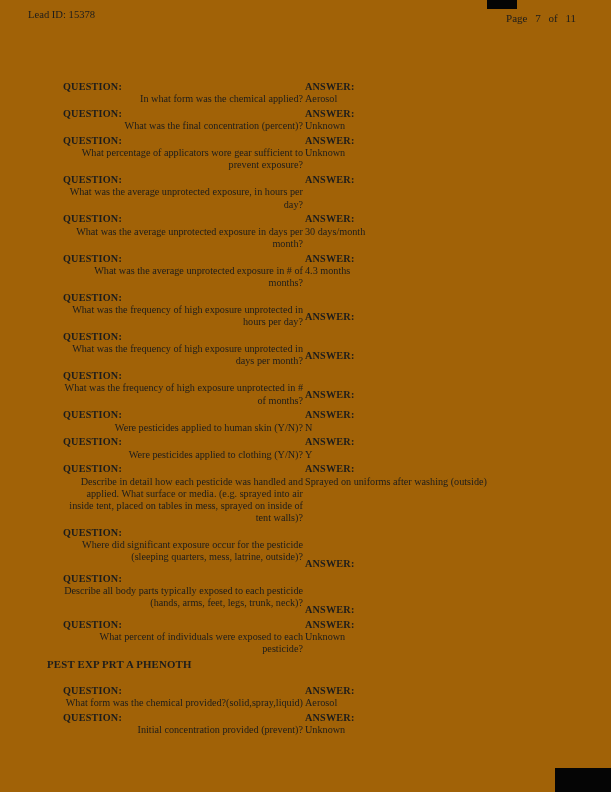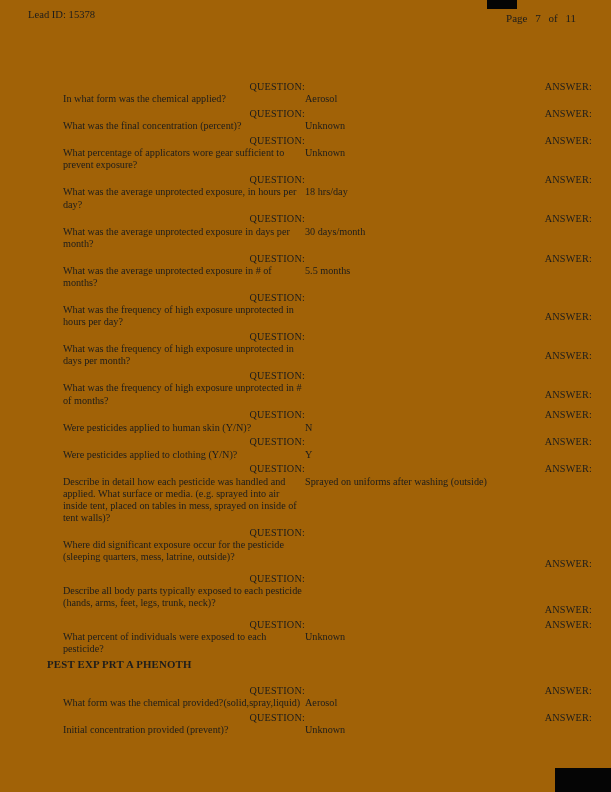--- a/index.html
+++ b/index.html
@@ -35,22 +35,22 @@
     position: absolute; left: 47px; top: 81px; width: 545px;
   }
   .qa-row {
     display: grid;
     grid-template-columns: 242px 1fr;
     padding-left: 16px;
     margin-bottom: 2.6px;
     font-size: 10.2px;
     line-height: 12.2px;
   }
-  .q-text { width: 240px; }
-  .label { font-weight: normal; letter-spacing: 0.2px; text-align: right; }
+  .q-text { width: 240px; text-align: right; }
+  .label { font-weight: bold; letter-spacing: 0.2px; }
   .a-col.drop-low { margin-top: 19px; }
   .a-col.drop-bottom { margin-top: 31px; }
   .section-header {
     font-weight: bold;
     font-size: 10.8px;
     line-height: 12.2px;
     margin: 2px 0 15px 0;
     letter-spacing: 0.2px;
   }
 </style>
@@ -95,41 +95,40 @@
           <div class="a-text">Unknown</div>
         </div>
       </div>
       <div class="qa-row">
         <div class="q-col">
           <div class="label q-label">QUESTION:</div>
           <div class="q-text">What was the average unprotected exposure, in hours per day?</div>
         </div>
         <div class="a-col">
           <div class="label a-label">ANSWER:</div>
-          <div class="a-text">18 hrs/day</div>
         </div>
       </div>
       <div class="qa-row">
         <div class="q-col">
           <div class="label q-label">QUESTION:</div>
           <div class="q-text">What was the average unprotected exposure in days per month?</div>
         </div>
         <div class="a-col">
           <div class="label a-label">ANSWER:</div>
           <div class="a-text">30 days/month</div>
         </div>
       </div>
       <div class="qa-row">
         <div class="q-col">
           <div class="label q-label">QUESTION:</div>
           <div class="q-text">What was the average unprotected exposure in # of months?</div>
         </div>
         <div class="a-col">
           <div class="label a-label">ANSWER:</div>
-          <div class="a-text">5.5 months</div>
+          <div class="a-text">4.3 months</div>
         </div>
       </div>
       <div class="qa-row">
         <div class="q-col">
           <div class="label q-label">QUESTION:</div>
           <div class="q-text">What was the frequency of high exposure unprotected in hours per day?</div>
         </div>
         <div class="a-col drop-low">
           <div class="label a-label">ANSWER:</div>
         </div>

